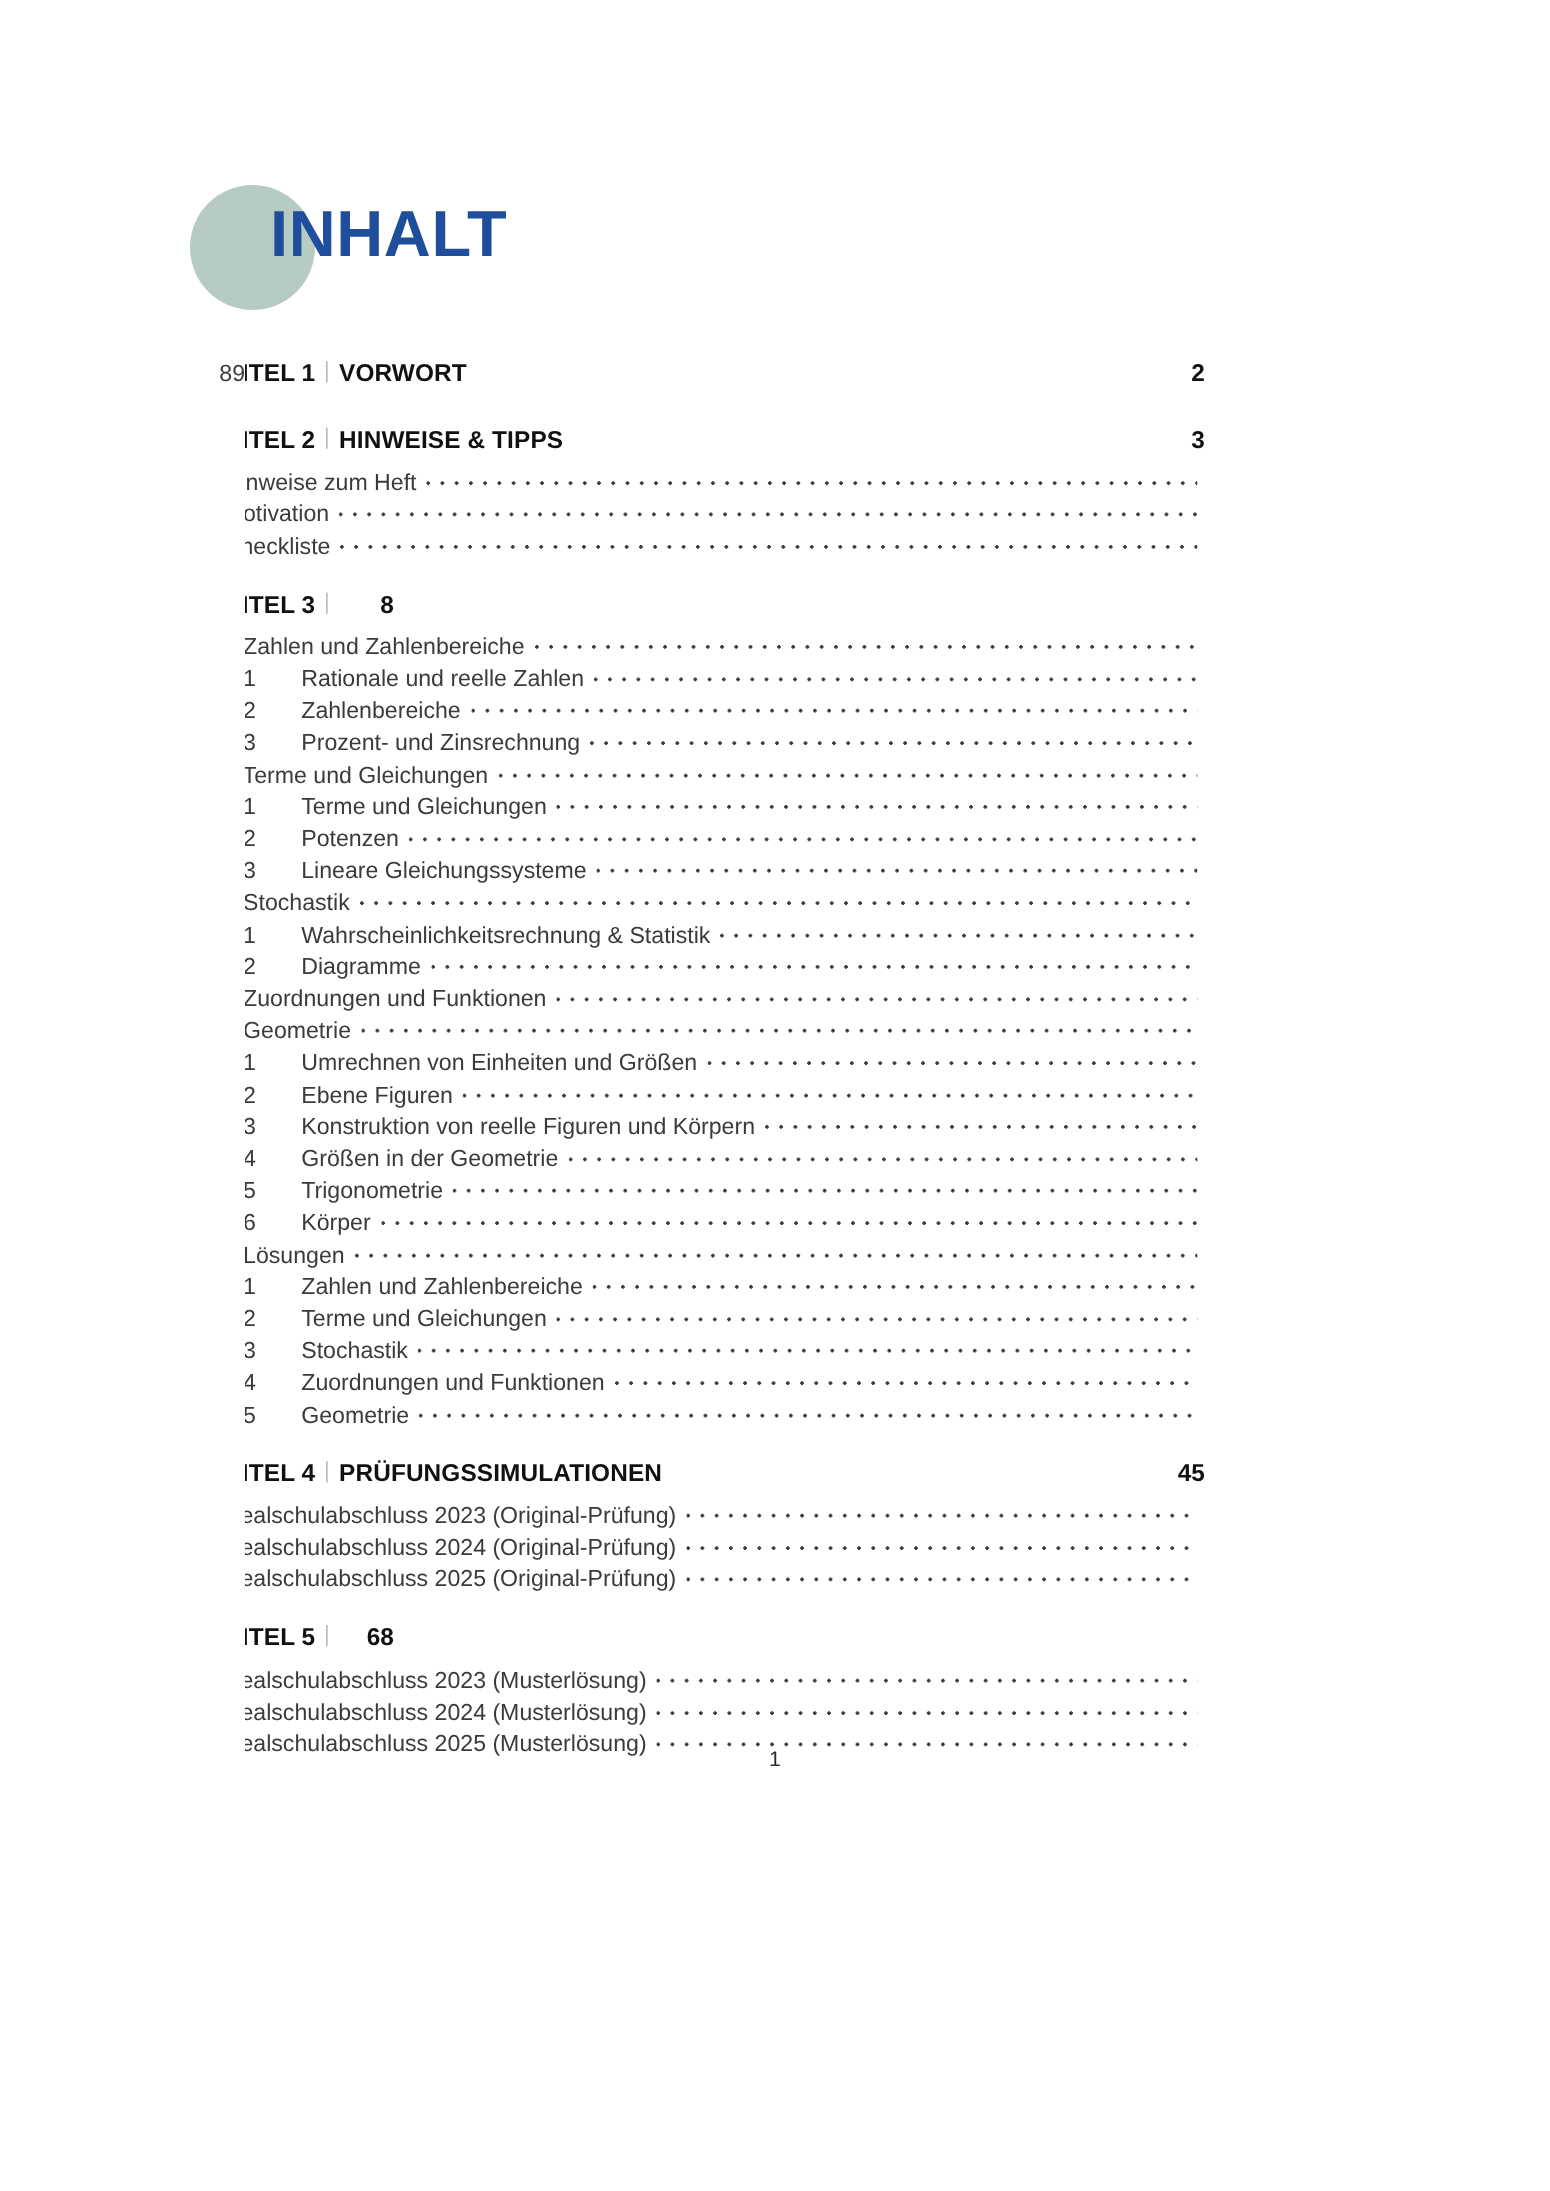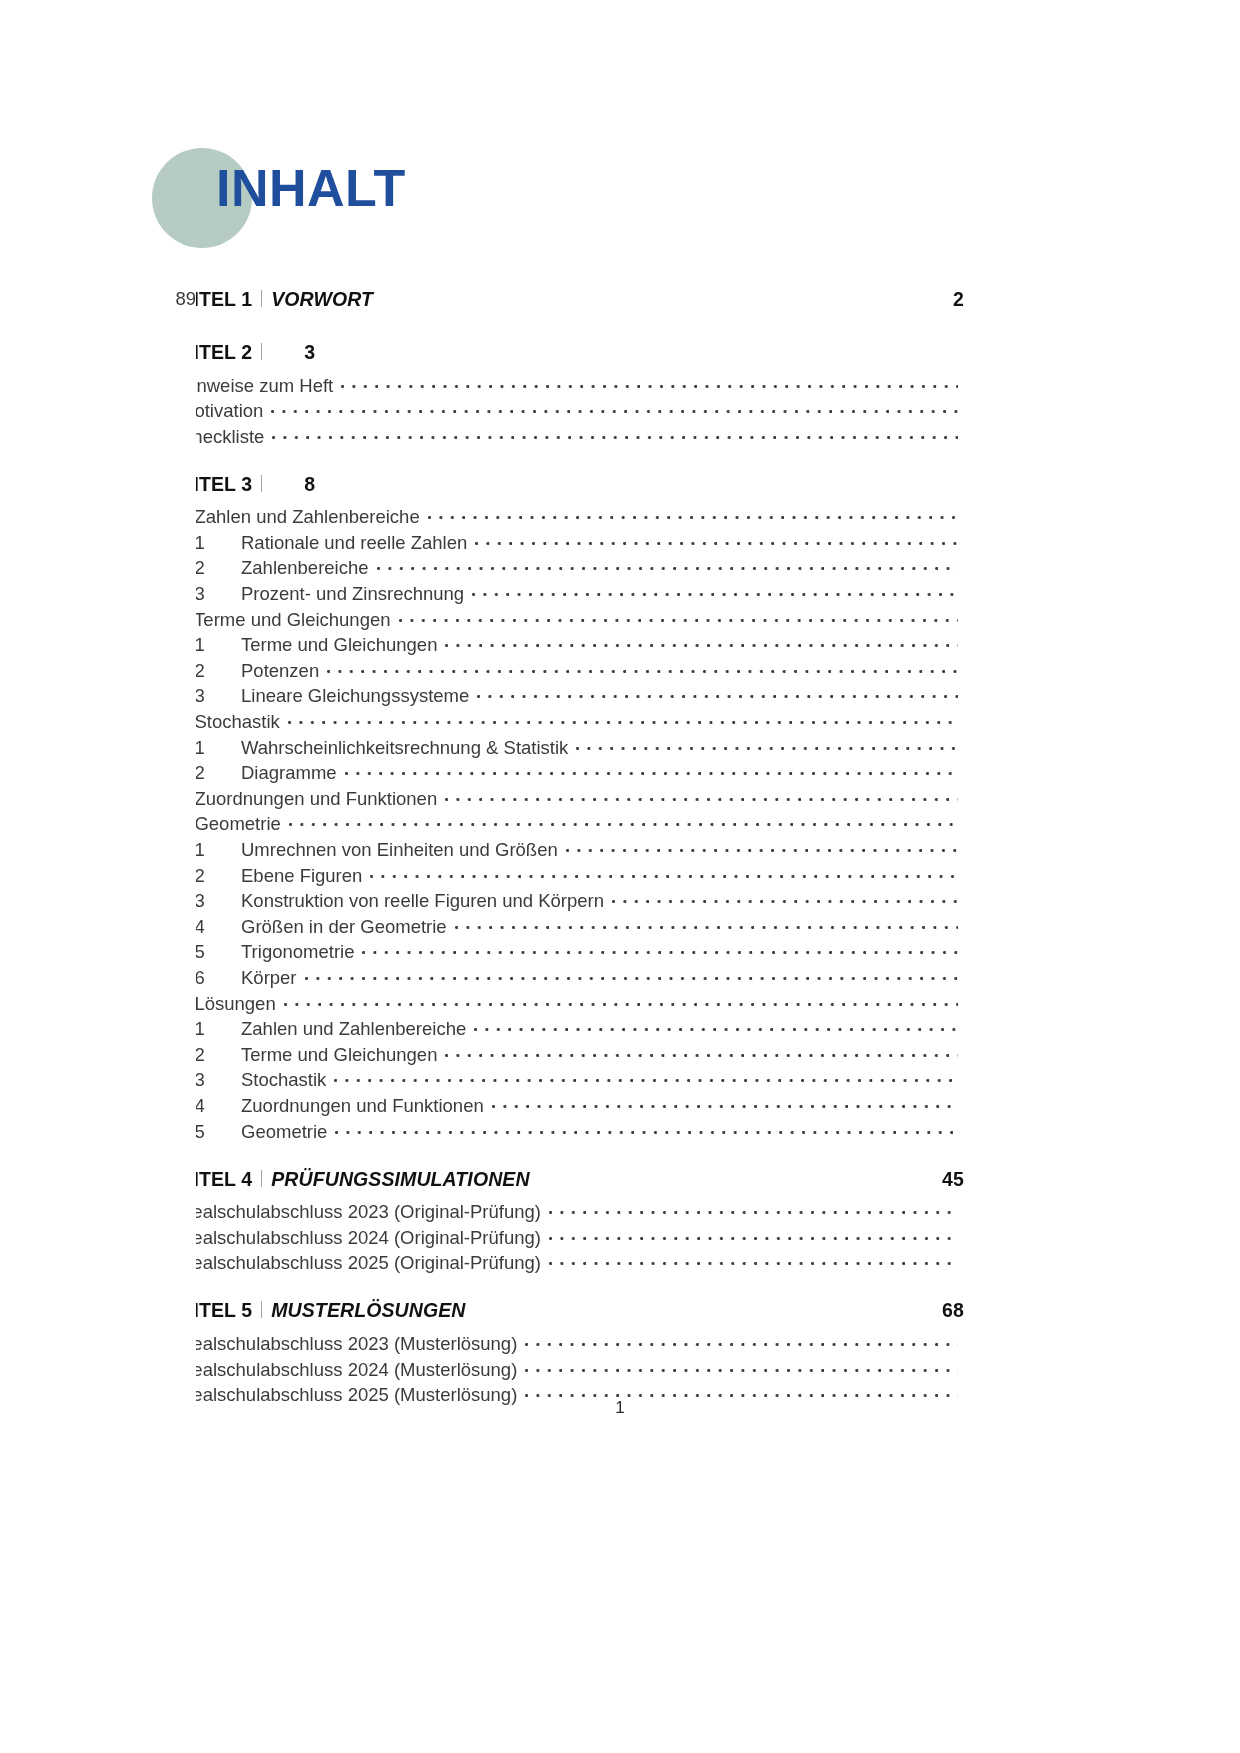--- a/index.html
+++ b/index.html
@@ -82,21 +82,20 @@
     height: 17px;
     background: #9aa7b2;
     margin: 0 9px;
     position: relative;
     top: 1px;
     flex: 0 0 auto;
   }
   .chapter-head .ch-title {
     white-space: pre;
     flex: 1 1 auto;
-    font-style: italic;
   }
   .chapter-head .ch-page {
     font-weight: 700;
     font-size: 19.5px;
     color: #111;
     text-align: right;
     width: 44px;
     flex: 0 0 auto;
   }
 
@@ -179,20 +178,21 @@
       <div class="chapter-head">
         <span class="ch-label">KAPITEL 1</span>
         <span class="ch-sep"></span>
         <span class="ch-title">VORWORT</span>
         <span class="ch-page">2</span>
       </div>
       <div class="gap-lg"></div>
       <div class="chapter-head">
         <span class="ch-label">KAPITEL 2</span>
         <span class="ch-sep"></span>
+        <span class="ch-title">HINWEISE &amp; TIPPS</span>
         <span class="ch-page">3</span>
       </div>
       <div class="gap-xs"></div>
       <div class="row lvl1">
         <span class="label">Hinweise zum Heft</span>
         <span class="leader"></span>
         <span class="page">3</span>
       </div>
       <div class="row lvl1">
         <span class="label">Motivation</span>
@@ -375,21 +375,20 @@
       </div>
       <div class="row lvl1">
         <span class="label">Realschulabschluss 2025 (Original-Prüfung)</span>
         <span class="leader"></span>
         <span class="page">59</span>
       </div>
       <div class="gap-lg"></div>
       <div class="chapter-head">
         <span class="ch-label">KAPITEL 5</span>
         <span class="ch-sep"></span>
-        <span class="ch-title">MUSTERLÖSUNGEN</span>
         <span class="ch-page">68</span>
       </div>
       <div class="gap-xs"></div>
       <div class="row lvl1">
         <span class="label">Realschulabschluss 2023 (Musterlösung)</span>
         <span class="leader"></span>
         <span class="page">68</span>
       </div>
       <div class="row lvl1">
         <span class="label">Realschulabschluss 2024 (Musterlösung)</span>

